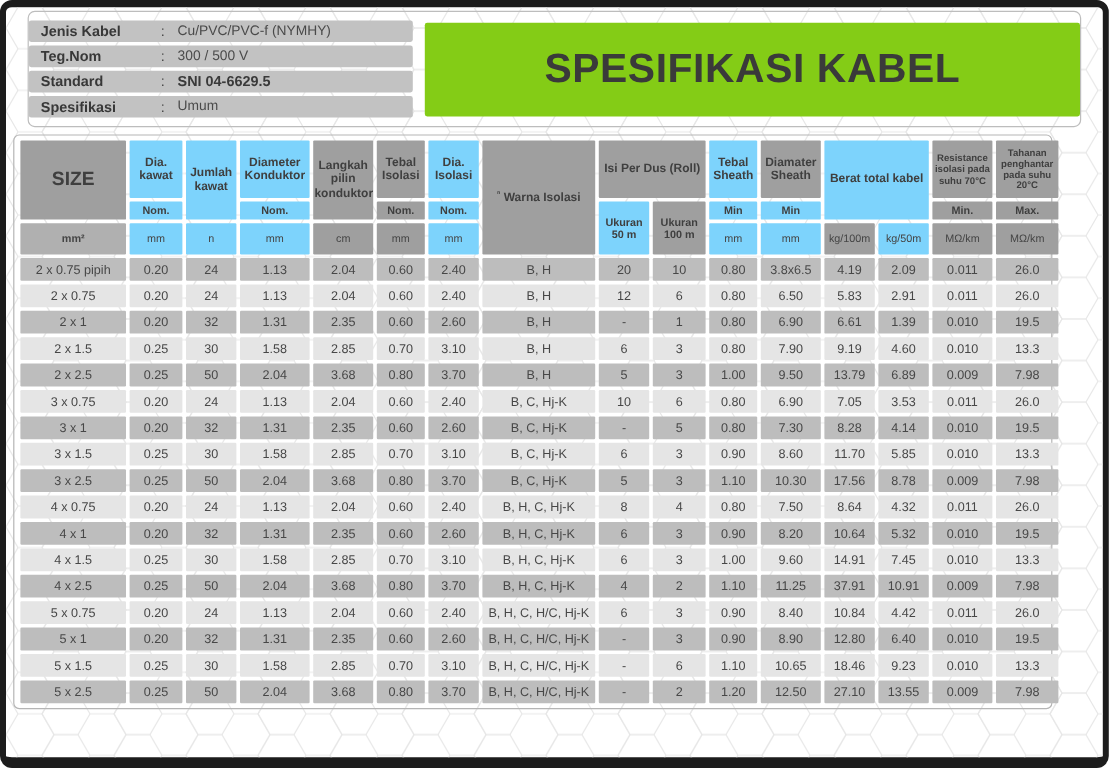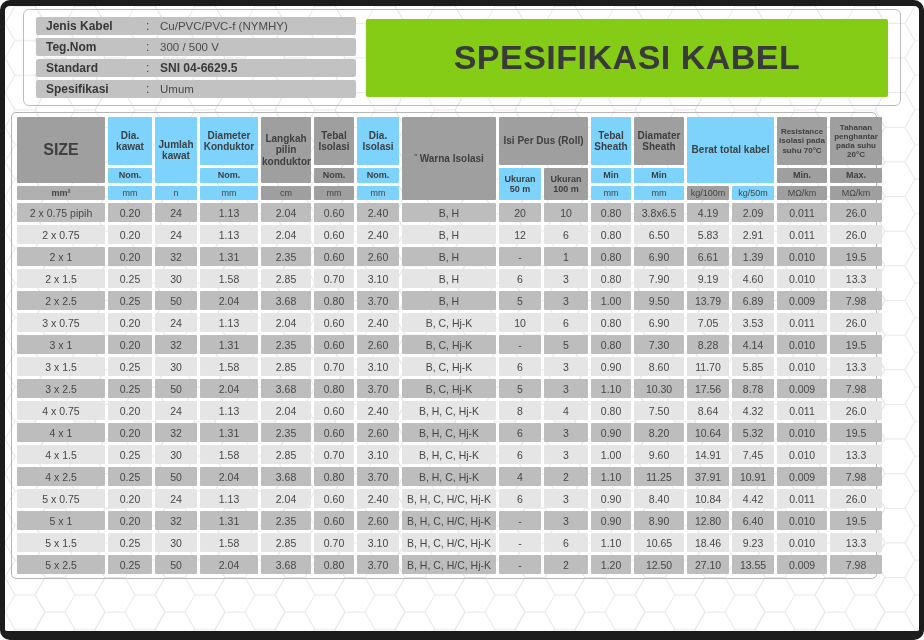--- a/index.html
+++ b/index.html
@@ -23,21 +23,21 @@
     font-size:28px; font-weight:bold; color:#262626;
     letter-spacing:0.5px;
     margin:9px 0 0 20px;
   }
 
   
   .top-panel {
     margin:3px 18px 0 18px;
     border:1px solid #bdbdbd;
     border-radius:6px;
-    padding:6px 12px;
+    padding:6px 0;
     display:flex; align-items:center;
     height:97px;
   }
   .info-col { width:320px; }
   .info-row {
     display:flex; align-items:center;
     background:#c2c2c2;
     height:18px; margin:2px 0 3px 0;
     padding-left:10px;
     border-radius:2px;
@@ -75,21 +75,21 @@
   }
   th, td {
     text-align:center; vertical-align:middle;
     border-radius:1px;
     overflow:hidden;
   }
   th { font-size:10px; font-weight:bold; color:#3f3f3f; line-height:1.15; padding:1px 1px; }
   th.small { font-size:8px; }
   .hr1 th { height:48px; }
   .hr2 th { height:15px; font-size:9px;margin-left:32px; }
-  .hr3 th { height:14px; font-size:9px; font-weight:normal; color:#454545; }
+  .hr3 th { height:26px; font-size:9px; font-weight:normal; color:#454545; }
   .hr3 th.b, .hr2 th.b { font-weight:bold; }
   .hd { background:#9f9f9f; }
   .hl { background:#7dd3fc; }
   .hm { background:#b0b0b0; }
   sup.mk { font-size:7px; vertical-align:super; }
 
   tbody td {
     height:19px; font-size:10.5px; color:#474747;
     white-space:nowrap;
   }

